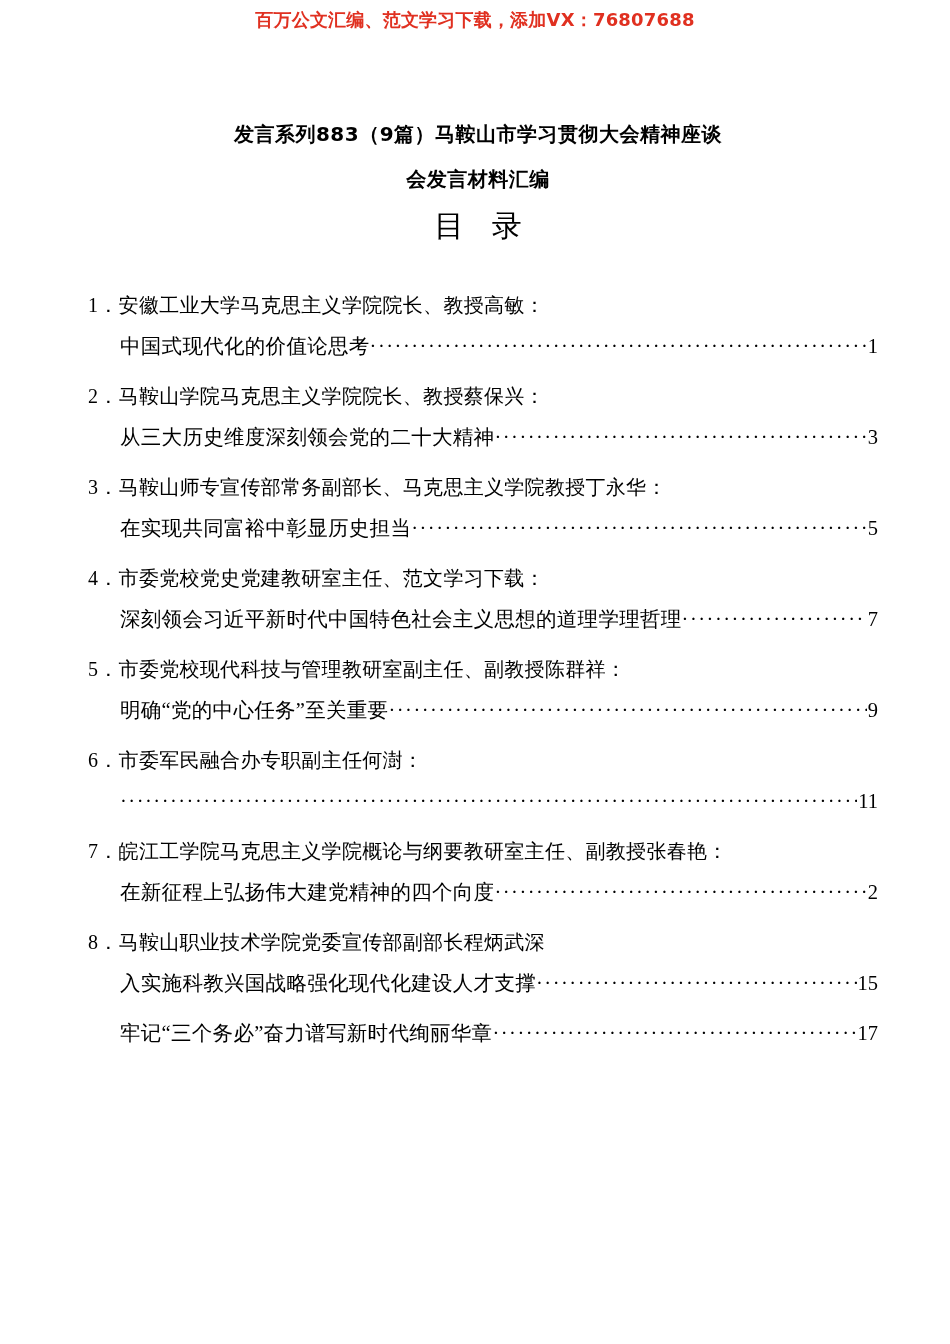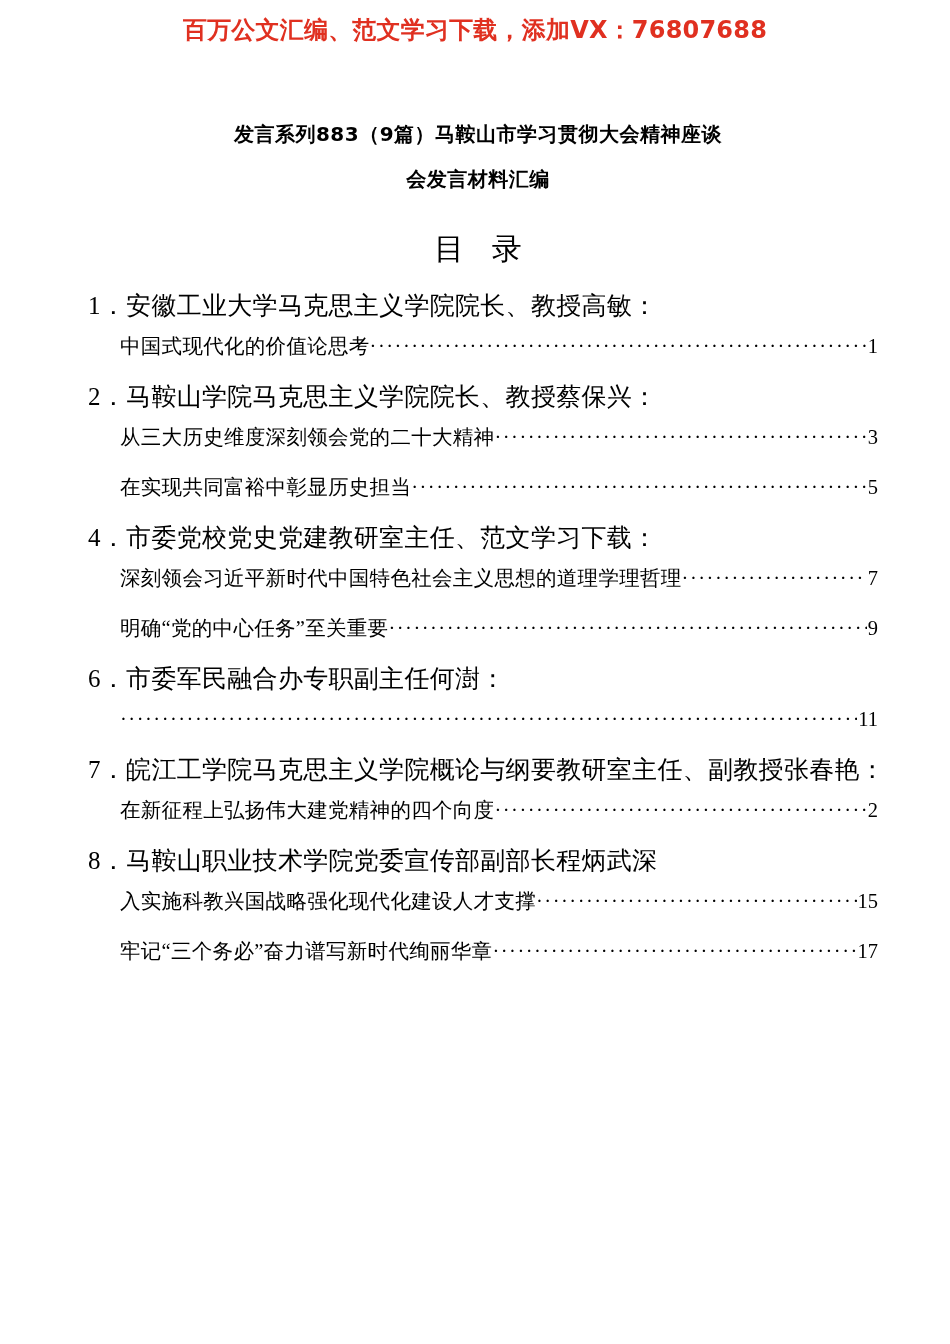--- a/index.html
+++ b/index.html
@@ -19,27 +19,27 @@
   .page {
     width: 950px;
     height: 1344px;
     position: relative;
     box-sizing: border-box;
   }
 
   
   .promo-banner {
     position: absolute;
-    top: 14px;
+    top: 8px;
     left: 0;
     width: 950px;
     text-align: center;
     color: #e03020;
     font-family: "DejaVu Sans", "Liberation Sans", sans-serif;
-    font-size: 24px;
+    font-size: 18px;
     font-weight: 700;
     letter-spacing: 0.2px;
     white-space: nowrap;
   }
 
   
   .doc-title {
     position: absolute;
     top: 112px;
     left: 78px;
@@ -57,37 +57,36 @@
     position: absolute;
     top: 206px;
     left: 78px;
     width: 800px;
     text-align: center;
     font-family: "Liberation Serif", "DejaVu Serif", serif;
     font-size: 30px;
     letter-spacing: 10px;
     text-indent: 10px;
     font-weight: 400;
-    margin-top: 23px;
   }
 
   
   .toc {
     position: absolute;
     top: 285px;
     left: 88px;
     width: 790px;
   }
 
   .toc-entry {
     margin-bottom: 9px;
   }
 
   .toc-line-title {
-    font-size: 25px;
+    font-size: 20px;
     line-height: 41px;
     white-space: nowrap;
     letter-spacing: 0.3px;
   }
 
   .toc-num {
     display: inline-block;
     min-width: 30px;
     font-family: "Liberation Serif", "DejaVu Serif", serif;
   }
@@ -148,35 +147,37 @@
       </div>
       <div class="toc-entry">
         <div class="toc-line-title"><span class="toc-num">2．</span><span>马鞍山学院马克思主义学院院长、教授蔡保兴：</span></div>
         <div class="toc-line-sub">
           <span class="sub-text">从三大历史维度深刻领会党的二十大精神</span>
           <span class="leader">························································································································</span>
           <span class="page-no">3</span>
         </div>
       </div>
       <div class="toc-entry">
+        <div class="toc-line-title"><span class="toc-num">3．</span><span>马鞍山师专宣传部常务副部长、马克思主义学院教授丁永华：</span></div>
         <div class="toc-line-sub">
           <span class="sub-text">在实现共同富裕中彰显历史担当</span>
           <span class="leader">························································································································</span>
           <span class="page-no">5</span>
         </div>
       </div>
       <div class="toc-entry">
         <div class="toc-line-title"><span class="toc-num">4．</span><span>市委党校党史党建教研室主任、范文学习下载：</span></div>
         <div class="toc-line-sub">
           <span class="sub-text">深刻领会习近平新时代中国特色社会主义思想的道理学理哲理</span>
           <span class="leader">························································································································</span>
           <span class="page-no">7</span>
         </div>
       </div>
       <div class="toc-entry">
+        <div class="toc-line-title"><span class="toc-num">5．</span><span>市委党校现代科技与管理教研室副主任、副教授陈群祥：</span></div>
         <div class="toc-line-sub">
           <span class="sub-text">明确“党的中心任务”至关重要</span>
           <span class="leader">························································································································</span>
           <span class="page-no">9</span>
         </div>
       </div>
       <div class="toc-entry">
         <div class="toc-line-title"><span class="toc-num">6．</span><span>市委军民融合办专职副主任何澍：</span></div>
         <div class="toc-line-sub">
           <span class="leader">························································································································</span>

